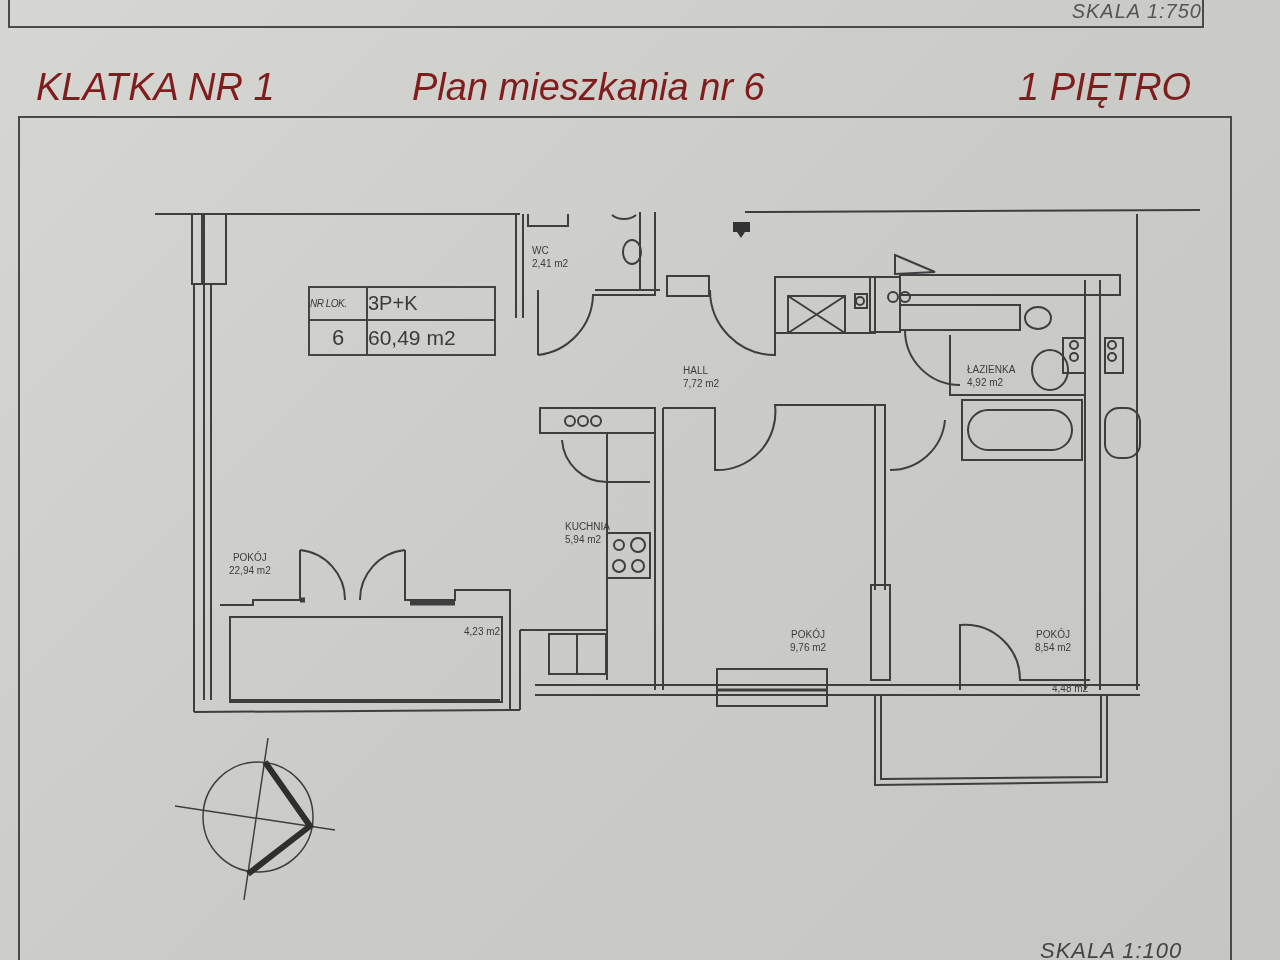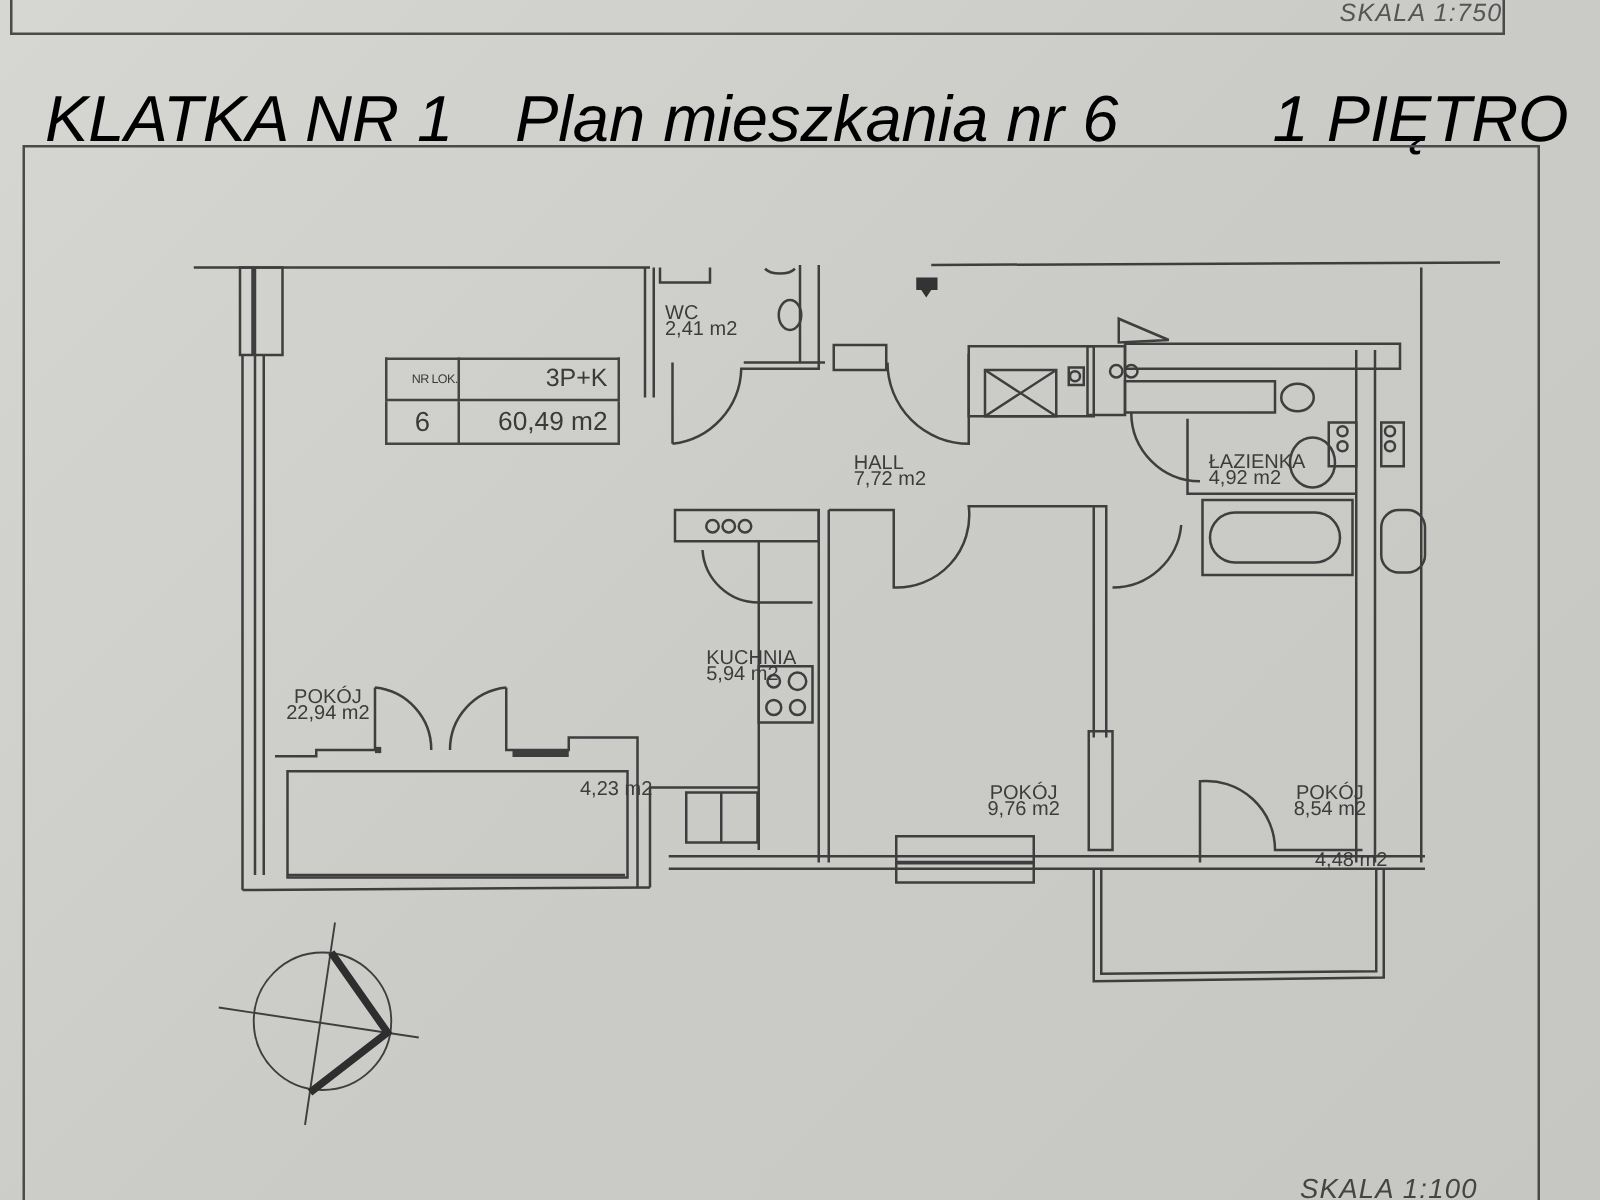--- a/index.html
+++ b/index.html
@@ -6,30 +6,30 @@
   body {
     width:1280px; height:960px; overflow:hidden;
     background:#cfcfcc;
     font-family:"Liberation Sans", sans-serif;
     color:#3a3a3a;
     position:relative;
   }
   .sheet { position:absolute; inset:0; background:linear-gradient(135deg,#d6d6d3 0%,#cbcbc8 50%,#c6c6c3 100%); }
   .top-frame { position:absolute; left:8px; top:-10px; width:1192px; height:36px; border:2px solid #4a4a4a; border-top:none; }
   .scale-top { position:absolute; right:78px; top:0px; font-size:20px; font-style:italic; color:#555; letter-spacing:1px; }
-  .title { position:absolute; top:66px; font-size:52px; font-style:italic; color:#000000; white-space:nowrap; }
+  .title { position:absolute; top:66px; font-size:38px; font-style:italic; color:#7f1d1d; white-space:nowrap; }
   .main-frame { position:absolute; left:18px; top:116px; width:1210px; height:860px; border:2px solid #4a4a4a; }
   .scale-bottom { position:absolute; left:1040px; top:938px; font-size:22px; font-style:italic; color:#444; letter-spacing:1px;}
   svg.plan { position:absolute; left:0; top:0; }
-  .lbl { position:absolute; font-size:16px; color:#3c3c3c; line-height:13px; }
+  .lbl { position:absolute; font-size:10px; color:#3c3c3c; line-height:13px; }
   .info-table { position:absolute; left:308px; top:286px; border-collapse:collapse; }
   .info-table td { border:2px solid #444; padding:0; }
-  .c-head { width:56px; height:31px; font-size:10px; text-align:right; letter-spacing:-0.5px; }
+  .c-head { width:56px; height:31px; font-size:10px; text-align:left; letter-spacing:-0.5px;font-style:italic; }
   .c-num { height:33px; font-size:22px; text-align:center; }
-  .c-type { width:118px; font-size:21px; text-align:right; padding-right:8px !important; }
+  .c-type { width:118px; font-size:21px; text-align:left; padding-right:8px !important; }
 </style>
 </head>
 <body>
 
 <div class="sheet"></div>
 <div class="top-frame"></div>
 <div class="scale-top">SKALA 1:750</div>
 
 <div class="title" style="left:36px">KLATKA NR 1</div>
 <div class="title" style="left:412px">Plan mieszkania nr 6</div>

